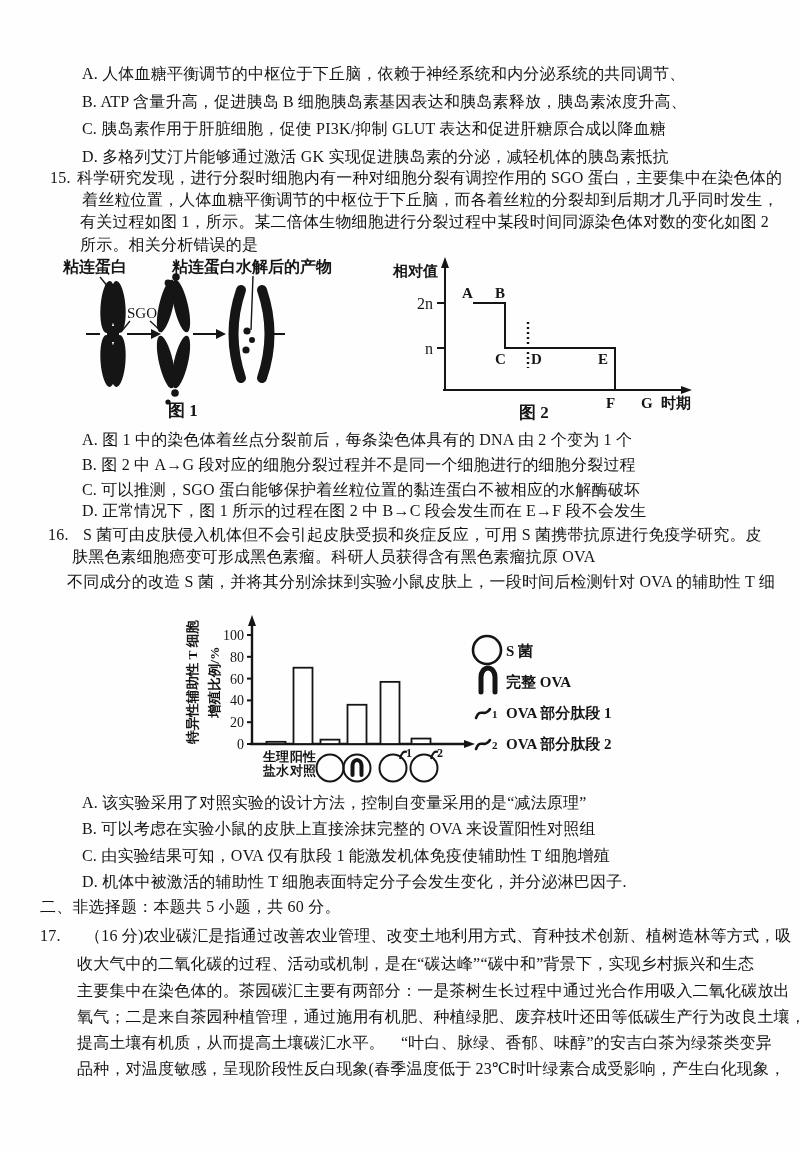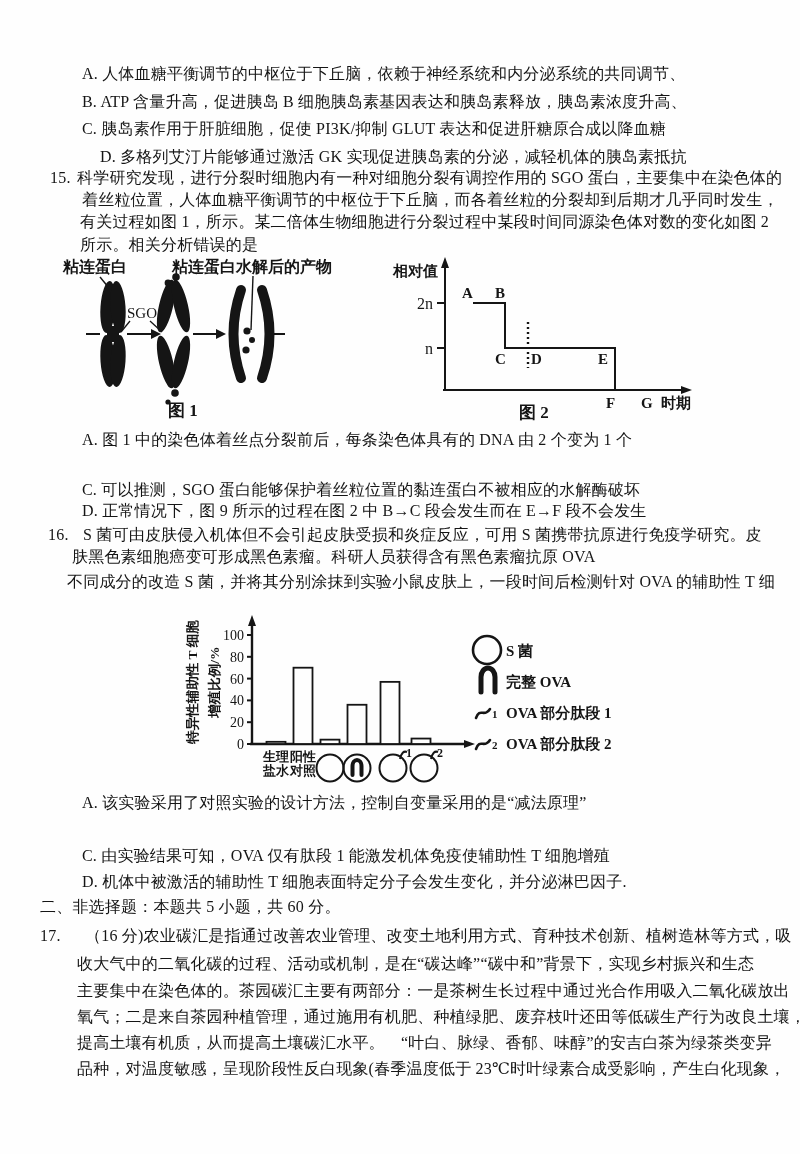--- a/index.html
+++ b/index.html
@@ -23,21 +23,21 @@
   .figsvg{position:absolute;}
 </style>
 </head>
 <body>
 
 <div class="page">
 
   <div class="ln" style="left:82px;top:64px">A. 人体血糖平衡调节的中枢位于下丘脑，依赖于神经系统和内分泌系统的共同调节、</div>
   <div class="ln" style="left:82px;top:92px">B.  ATP 含量升高，促进胰岛 B 细胞胰岛素基因表达和胰岛素释放，胰岛素浓度升高、</div>
   <div class="ln" style="left:82px;top:119px">C. 胰岛素作用于肝脏细胞，促使 PI3K/抑制 GLUT  表达和促进肝糖原合成以降血糖</div>
-  <div class="ln" style="left:100px;top:147px">D. 多格列艾汀片能够通过激活 GK 实现促进胰岛素的分泌，减轻机体的胰岛素抵抗</div>
+  <div class="ln" style="left:82px;top:147px">D. 多格列艾汀片能够通过激活 GK 实现促进胰岛素的分泌，减轻机体的胰岛素抵抗</div>
 
   <div class="ln num" style="left:50px;top:168px">15.</div>
   <div class="ln" style="left:77px;top:168px">科学研究发现，进行分裂时细胞内有一种对细胞分裂有调控作用的 SGO 蛋白，主要集中在染色体的</div>
   <div class="ln" style="left:82px;top:190px">着丝粒位置，人体血糖平衡调节的中枢位于下丘脑，而各着丝粒的分裂却到后期才几乎同时发生，</div>
   <div class="ln" style="left:80px;top:212px">有关过程如图 1，所示。某二倍体生物细胞进行分裂过程中某段时间同源染色体对数的变化如图 2</div>
   <div class="ln" style="left:80px;top:235px">所示。相关分析错误的是</div>
 
   <svg class="figsvg" style="left:55px;top:250px" width="330" height="174" viewBox="0 0 330 174">
     <text x="8" y="22" font-size="16" font-weight="bold">粘连蛋白</text>
     <text x="117" y="22" font-size="16" font-weight="bold">粘连蛋白水解后的产物</text>
@@ -109,22 +109,23 @@
       <text x="77" y="48" font-size="15" font-weight="bold">A</text>
       <text x="110" y="48" font-size="15" font-weight="bold">B</text>
       <text x="110" y="114" font-size="15" font-weight="bold">C</text>
       <text x="146" y="114" font-size="15" font-weight="bold">D</text>
       <text x="213" y="114" font-size="15" font-weight="bold">E</text>
       <text x="221" y="158" font-size="15" font-weight="bold">F</text>
       <text x="256" y="158" font-size="15" font-weight="bold">G</text>
     </svg>
 
   <div class="ln" style="left:82px;top:430px">A. 图 1 中的染色体着丝点分裂前后，每条染色体具有的 DNA 由 2 个变为 1 个</div>
+  <div class="ln" style="left:82px;top:455px">B. 图 2 中 A→G 段对应的细胞分裂过程并不是同一个细胞进行的细胞分裂过程</div>
   <div class="ln" style="left:82px;top:480px">C. 可以推测，SGO 蛋白能够保护着丝粒位置的黏连蛋白不被相应的水解酶破坏</div>
-  <div class="ln" style="left:82px;top:501px">D. 正常情况下，图 9 所示的过程在图 2 中 B→C 段会发生而在 E→F 段不会发生</div>
+  <div class="ln" style="left:82px;top:501px">D. 正常情况下，图 1 所示的过程在图 2 中 B→C 段会发生而在 E→F 段不会发生</div>
 
   <div class="ln num" style="left:48px;top:525px">16.</div>
   <div class="ln" style="left:83px;top:525px">S 菌可由皮肤侵入机体但不会引起皮肤受损和炎症反应，可用 S 菌携带抗原进行免疫学研究。皮</div>
   <div class="ln" style="left:72px;top:547px">肤黑色素细胞癌变可形成黑色素瘤。科研人员获得含有黑色素瘤抗原 OVA</div>
   <div class="ln" style="left:67px;top:572px">不同成分的改造 S 菌，并将其分别涂抹到实验小鼠皮肤上，一段时间后检测针对 OVA 的辅助性 T 细</div>
 
   <svg id="bar-svg" class="figsvg" style="left:140px;top:608px" width="650" height="192" viewBox="0 0 650 192">
       <line x1="112" y1="136" x2="112" y2="16" stroke="#151515" stroke-width="2.4"></line>
       <polygon points="108,18 112,7 116,18" fill="#151515"></polygon>
       <line x1="110" y1="136" x2="326" y2="136" stroke="#151515" stroke-width="2.4"></line>
@@ -168,20 +169,21 @@
       <text x="366" y="79" font-size="15" font-weight="bold">完整 OVA</text>
       <path d="M336,110 C340,99 344,110 350,101" fill="none" stroke="#151515" stroke-width="2.6" stroke-linecap="round"></path>
       <text x="352" y="110" font-size="11" font-weight="bold">1</text>
       <text x="366" y="110" font-size="15" font-weight="bold">OVA 部分肽段 1</text>
       <path d="M336,141 C340,130 344,141 350,132" fill="none" stroke="#151515" stroke-width="2.6" stroke-linecap="round"></path>
       <text x="352" y="141" font-size="11" font-weight="bold">2</text>
       <text x="366" y="141" font-size="15" font-weight="bold">OVA 部分肽段 2</text>
     </svg>
 
   <div class="ln" style="left:82px;top:793px">A. 该实验采用了对照实验的设计方法，控制自变量采用的是“减法原理”</div>
+  <div class="ln" style="left:82px;top:819px">B. 可以考虑在实验小鼠的皮肤上直接涂抹完整的 OVA  来设置阳性对照组</div>
   <div class="ln" style="left:82px;top:846px">C. 由实验结果可知，OVA  仅有肽段 1 能激发机体免疫使辅助性 T 细胞增殖</div>
   <div class="ln" style="left:82px;top:872px">D. 机体中被激活的辅助性 T 细胞表面特定分子会发生变化，并分泌淋巴因子.</div>
 
   <div class="ln" style="left:40px;top:897px">二、非选择题：本题共 5 小题，共 60 分。</div>
 
   <div class="ln num" style="left:40px;top:926px">17.</div>
   <div class="ln" style="left:85px;top:926px">（16 分)农业碳汇是指通过改善农业管理、改变土地利用方式、育种技术创新、植树造林等方式，吸</div>
   <div class="ln" style="left:77px;top:954px">收大气中的二氧化碳的过程、活动或机制，是在“碳达峰”“碳中和”背景下，实现乡村振兴和生态</div>
   <div class="ln" style="left:77px;top:981px">主要集中在染色体的。茶园碳汇主要有两部分：一是茶树生长过程中通过光合作用吸入二氧化碳放出</div>
   <div class="ln" style="left:77px;top:1007px">氧气；二是来自茶园种植管理，通过施用有机肥、种植绿肥、废弃枝叶还田等低碳生产行为改良土壤，</div>

